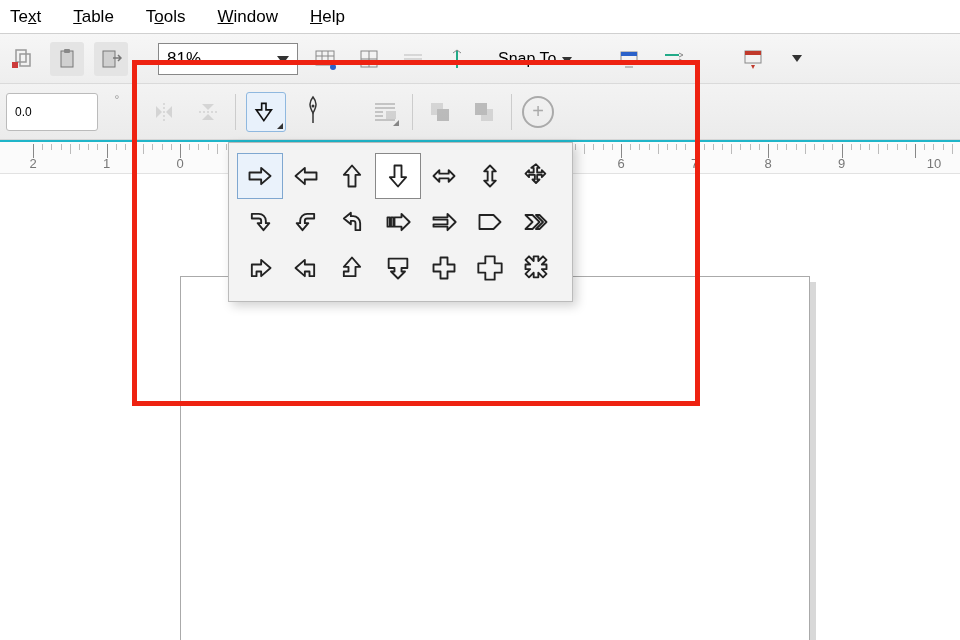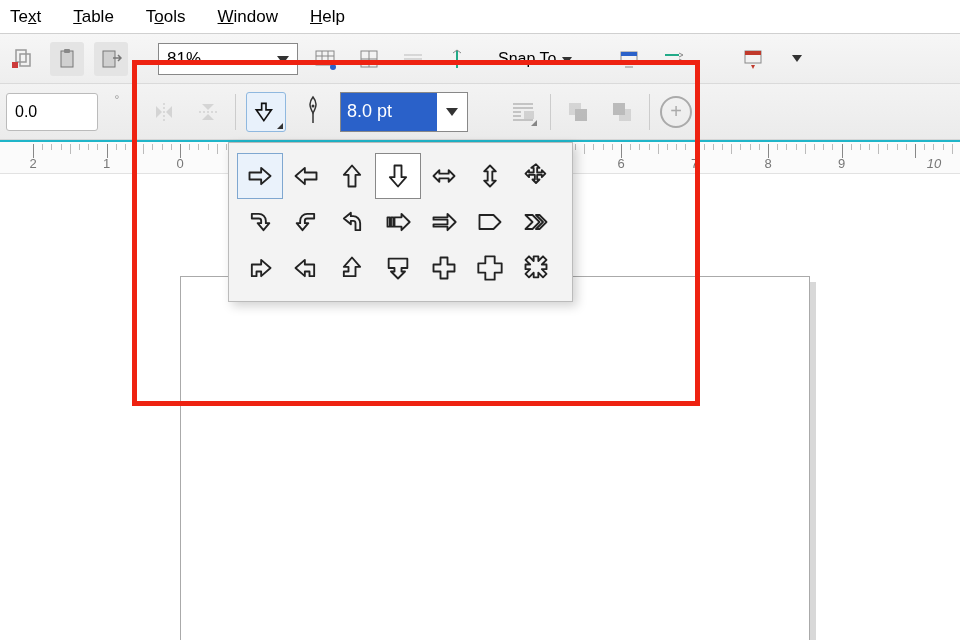--- a/index.html
+++ b/index.html
@@ -12,21 +12,21 @@
   .toolbar1 { height: 50px; background: linear-gradient(#f6f6f6,#eeeeee); border-bottom: 1px solid #dadada; display: flex; align-items: center; padding: 0 6px; gap: 10px; position: relative; }
   .tb-btn { width: 34px; height: 34px; display: flex; align-items: center; justify-content: center; border: 1px solid transparent; border-radius: 3px; }
   .tb-btn svg { display: block; }
   .tb-btn.shaded { background: #e4e4e4; }
   .combo { height: 32px; border: 1px solid #888; background: #fff; display: flex; align-items: center; padding: 0 8px; gap: 8px; font-size: 17px; }
   .combo .chev { margin-left: auto; }
   .txt { font-size: 16px; }
   .snap-wrap { display: flex; align-items: center; gap: 6px; margin-left: 14px; }
   
   .toolbar2 { height: 56px; background: linear-gradient(#f3f3f3,#ebebeb); border-bottom: 1px solid #d6d6d6; display: flex; align-items: center; padding: 0 6px; gap: 10px; position: relative; }
-  .numbox { width: 92px; height: 38px; border: 1px solid #bbb; background: #fff; display: flex; align-items: center; padding: 0 8px; font-size: 16px; border-radius: 3px; }
+  .numbox { width: 92px; height: 38px; border: 1px solid #bbb; background: #fff; display: flex; align-items: center; padding: 0 8px; font-size: 12px; border-radius: 3px; }
   .deg { width: 18px; height: 38px; display:flex; align-items:flex-start; justify-content:center; font-size:12px; color:#999; }
   .sel-btn { width: 40px; height: 40px; border: 1px solid #8fb8df; background: #e8f1fb; border-radius: 3px; display:flex; align-items:center; justify-content:center; position: relative; }
   .mini-tri { position:absolute; right:2px; bottom:2px; width:0; height:0; border-left:6px solid transparent; border-bottom:6px solid #333; }
   .size-combo { width: 128px; height: 40px; border: 1px solid #888; background:#fff; display:flex; align-items:center; padding: 0; }
   .size-combo .val { flex:1; height:100%; display:flex; align-items:center; padding:0 6px; font-size:18px; background:#2a61c9; color:#fff; }
   .size-combo .chevbox { width:30px; display:flex; align-items:center; justify-content:center; }
   .plus-circle { width:32px; height:32px; border:2px solid #aaa; border-radius:50%; display:flex; align-items:center; justify-content:center; color:#aaa; font-size:20px; font-weight:300; }
   .divider { width:1px; height:36px; background:#ccc; }
   
   .ruler-wrap { position: relative; height: 34px; background:#fbfbfb; border-bottom:1px solid #e2e2e2; overflow:hidden; }
@@ -167,26 +167,20 @@
         <path d="M8 4h4v6h5l-7 10-7-10h5z" fill="none" stroke="#111" stroke-width="1.5"></path>
       </svg>
     <span class="mini-tri"></span>
   </div>
   <div class="tb-btn">
     <svg width="22" height="34" viewBox="0 0 22 34">
         <path d="M11 2c4 5 4 9 0 16-4-7-4-11 0-16z" fill="none" stroke="#333" stroke-width="1.5"></path>
         <circle cx="11" cy="11" r="1.5" fill="#333"></circle>
         <path d="M11 18v10" stroke="#333" stroke-width="1.5"></path>
       </svg>
-  </div>
-  <div class="size-combo">
-    <div class="val">8.0 pt</div>
-    <div class="chevbox">
-        <span class="chev-down"></span>
-      </div>
   </div>
   <div style="width:18px"></div>
   <div class="tb-btn" style="opacity:.55;position:relative">
     <svg width="26" height="26" viewBox="0 0 26 26">
         <path d="M3 5h20M3 9h20M3 13h8M3 17h8M3 21h20" stroke="#888" stroke-width="1.5"></path>
         <rect x="14" y="12" width="10" height="8" fill="#bbb"></rect>
       </svg>
     <span class="mini-tri"></span>
   </div>
   <div class="divider"></div>
@@ -313,21 +307,21 @@
       <div class="tick-major" style="left: 841.5px;"></div>
       <div class="tick-label" style="left: 841.5px;">9</div>
       <div style="position: absolute; top: 0px; width: 1px; height: 6px; background: rgb(187, 187, 187); left: 850.688px;"></div>
       <div style="position: absolute; top: 0px; width: 1px; height: 6px; background: rgb(187, 187, 187); left: 859.875px;"></div>
       <div style="position: absolute; top: 0px; width: 1px; height: 6px; background: rgb(187, 187, 187); left: 869.062px;"></div>
       <div style="position: absolute; top: 0px; width: 1px; height: 10px; background: rgb(187, 187, 187); left: 878.25px;"></div>
       <div style="position: absolute; top: 0px; width: 1px; height: 6px; background: rgb(187, 187, 187); left: 887.438px;"></div>
       <div style="position: absolute; top: 0px; width: 1px; height: 6px; background: rgb(187, 187, 187); left: 896.625px;"></div>
       <div style="position: absolute; top: 0px; width: 1px; height: 6px; background: rgb(187, 187, 187); left: 905.812px;"></div>
       <div class="tick-major" style="left: 915px;"></div>
-      <div class="tick-label" style="left: 934px; font-style: italic;">10</div>
+      <div class="tick-label" style="left: 934px;">10</div>
       <div style="position: absolute; top: 0px; width: 1px; height: 6px; background: rgb(187, 187, 187); left: 924.188px;"></div>
       <div style="position: absolute; top: 0px; width: 1px; height: 6px; background: rgb(187, 187, 187); left: 933.375px;"></div>
       <div style="position: absolute; top: 0px; width: 1px; height: 6px; background: rgb(187, 187, 187); left: 942.562px;"></div>
       <div style="position: absolute; top: 0px; width: 1px; height: 10px; background: rgb(187, 187, 187); left: 951.75px;"></div>
     </div>
 </div>
 
 <div class="canvas-area">
   <div class="page"></div>
 </div>

